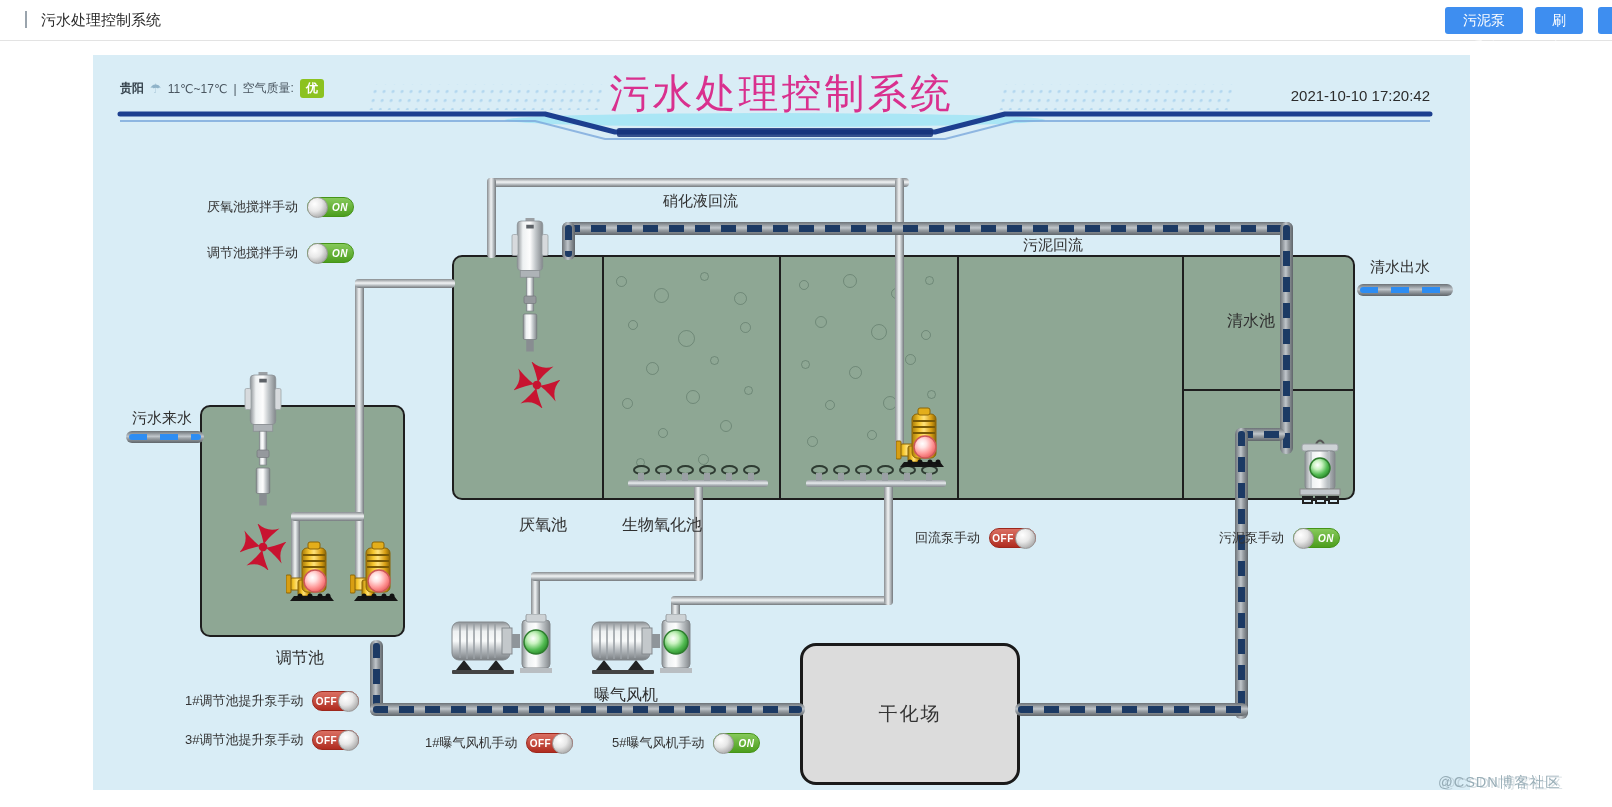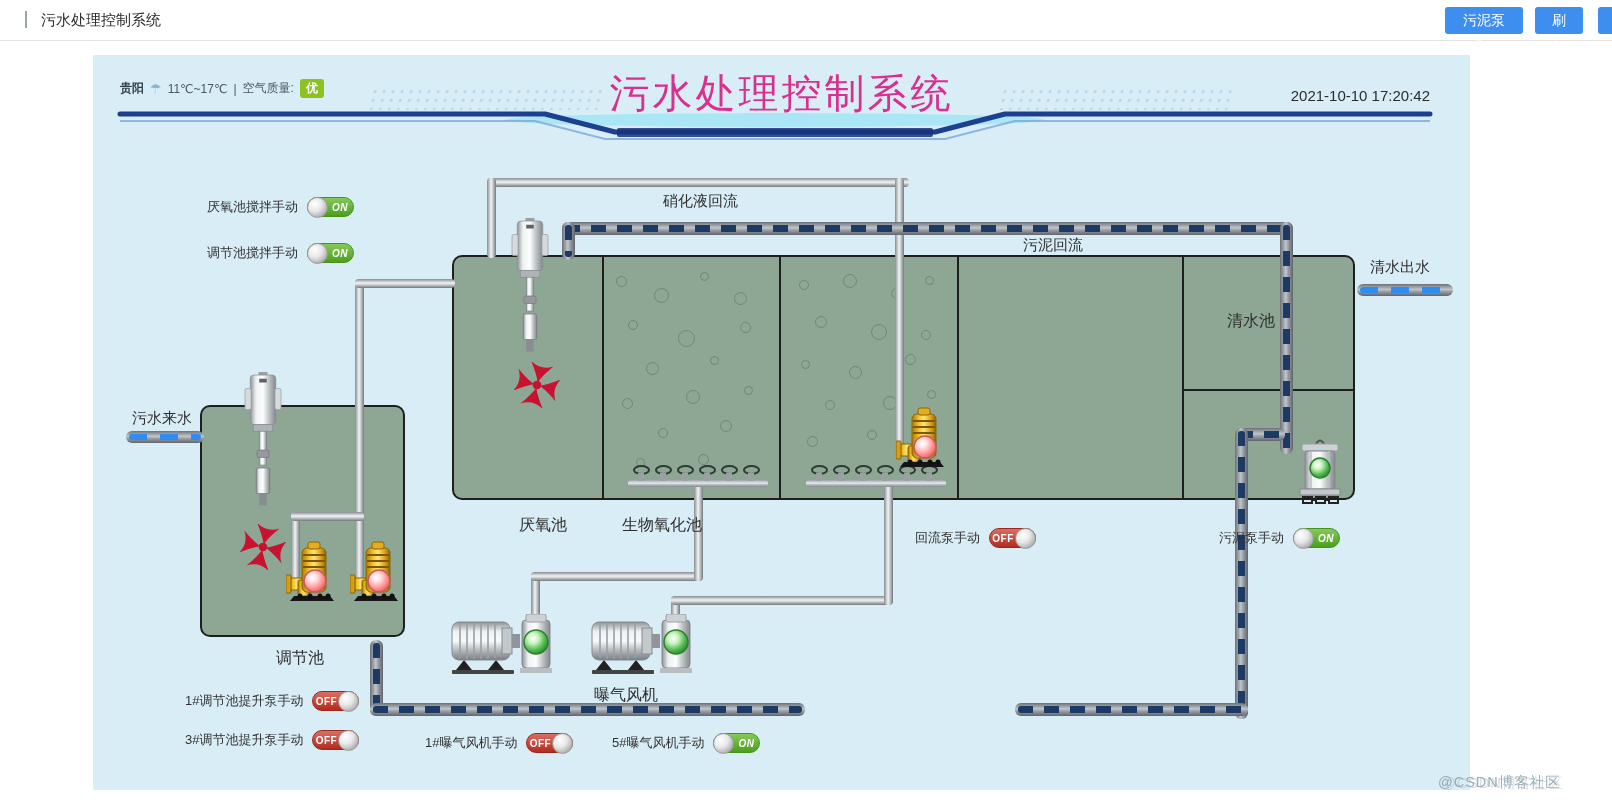--- a/index.html
+++ b/index.html
@@ -227,20 +227,23 @@
   <div class="datetime">2021-10-10 17:20:42</div>
 
   <div class="tank" style="left:452px;top:255px;width:903px;height:245px;">
     <div class="vdiv" style="left:148px;"></div>
     <div class="vdiv" style="left:325px;"></div>
     <div class="vdiv" style="left:503px;"></div>
     <div class="vdiv" style="left:728px;"></div>
     <div class="hdiv" style="left:728px;right:0;top:132px;"></div>
   </div>
   <div class="tank" style="left:200px;top:405px;width:205px;height:232px;"></div>
+  <div class="dry-yard">
+    <span>干化场</span>
+  </div>
 
   <div class="bubbles" id="bub1" style="left:602px;top:258px;width:173px;height:238px;">
       <span class="bubble" style="left: 14px; top: 18px; width: 9px; height: 9px;"></span>
       <span class="bubble" style="left: 52px; top: 30px; width: 13px; height: 13px;"></span>
       <span class="bubble" style="left: 98px; top: 14px; width: 7px; height: 7px;"></span>
       <span class="bubble" style="left: 132px; top: 34px; width: 11px; height: 11px;"></span>
       <span class="bubble" style="left: 26px; top: 62px; width: 8px; height: 8px;"></span>
       <span class="bubble" style="left: 76px; top: 72px; width: 15px; height: 15px;"></span>
       <span class="bubble" style="left: 138px; top: 64px; width: 9px; height: 9px;"></span>
       <span class="bubble" style="left: 44px; top: 104px; width: 11px; height: 11px;"></span>

